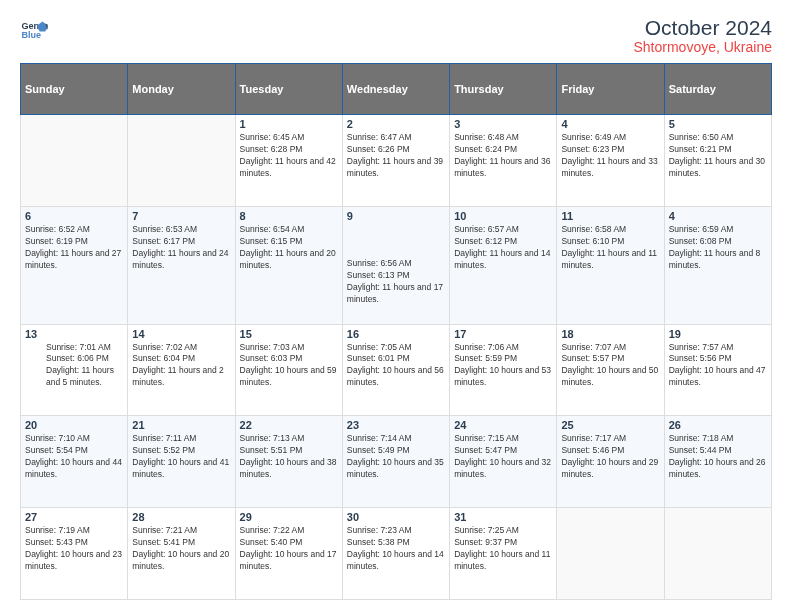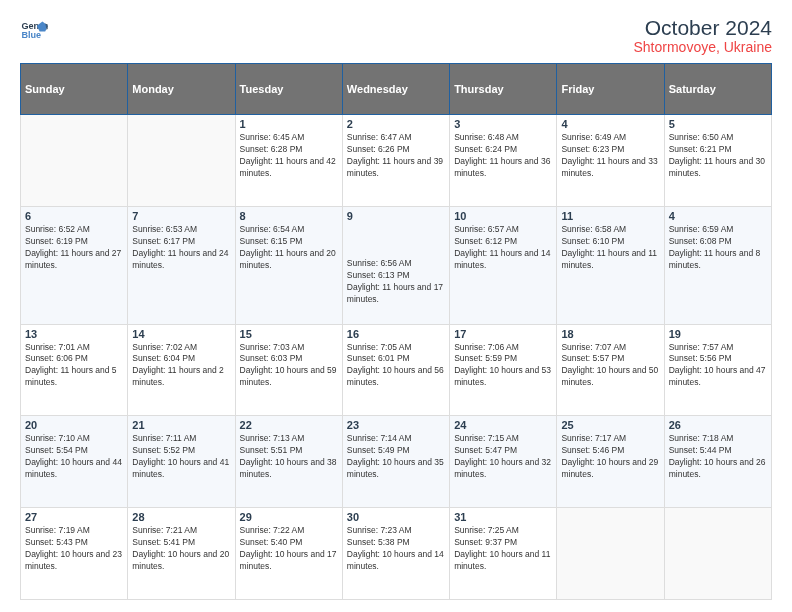--- a/index.html
+++ b/index.html
@@ -197,21 +197,21 @@
           <td>
             <span class="day-number">4</span>
             <div class="day-info" style="white-space: pre-line;">Sunrise: 6:59 AM
 Sunset: 6:08 PM
 Daylight: 11 hours and 8 minutes.</div>
           </td>
         </tr>
         <tr>
           <td>
             <span class="day-number">13</span>
-            <div class="day-info" style="white-space: pre-line;">Sunrise: 7:01 AM
+            <div class="day-info" style="white-space: pre-line; margin-left: 21px;">Sunrise: 7:01 AM
 Sunset: 6:06 PM
 Daylight: 11 hours and 5 minutes.</div>
           </td>
           <td>
             <span class="day-number">14</span>
             <div class="day-info" style="white-space: pre-line;">Sunrise: 7:02 AM
 Sunset: 6:04 PM
 Daylight: 11 hours and 2 minutes.</div>
           </td>
           <td>

